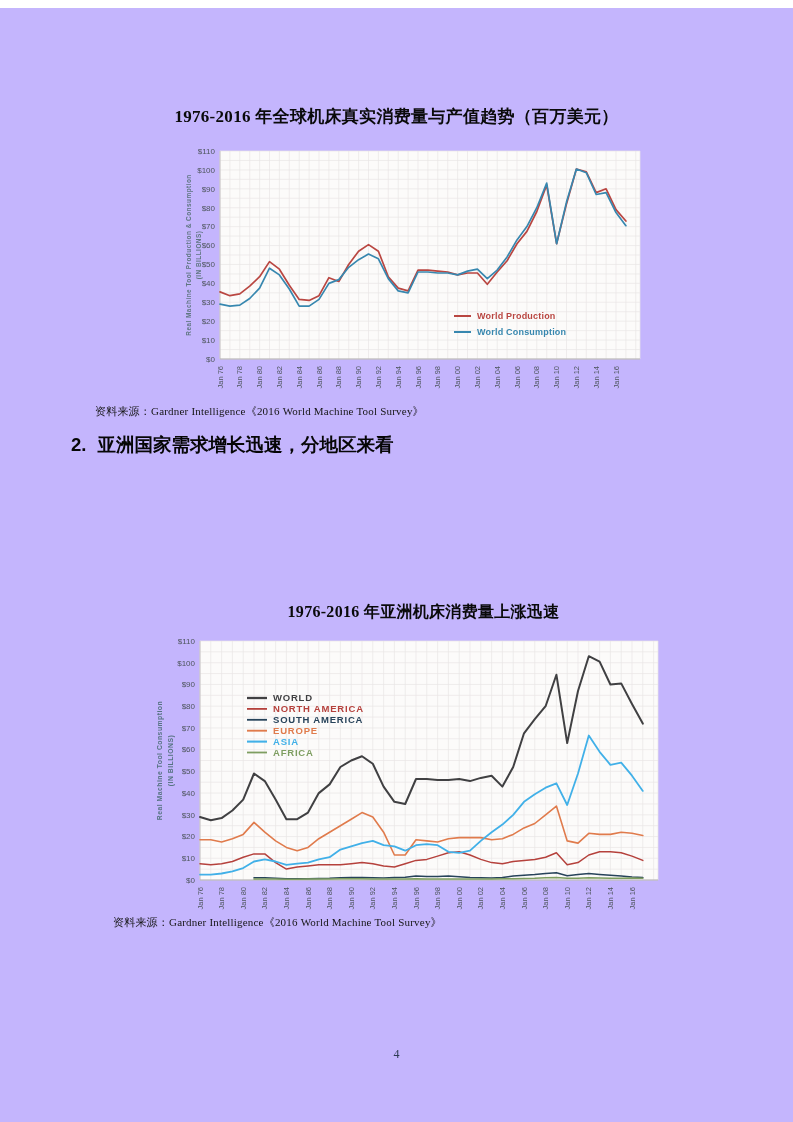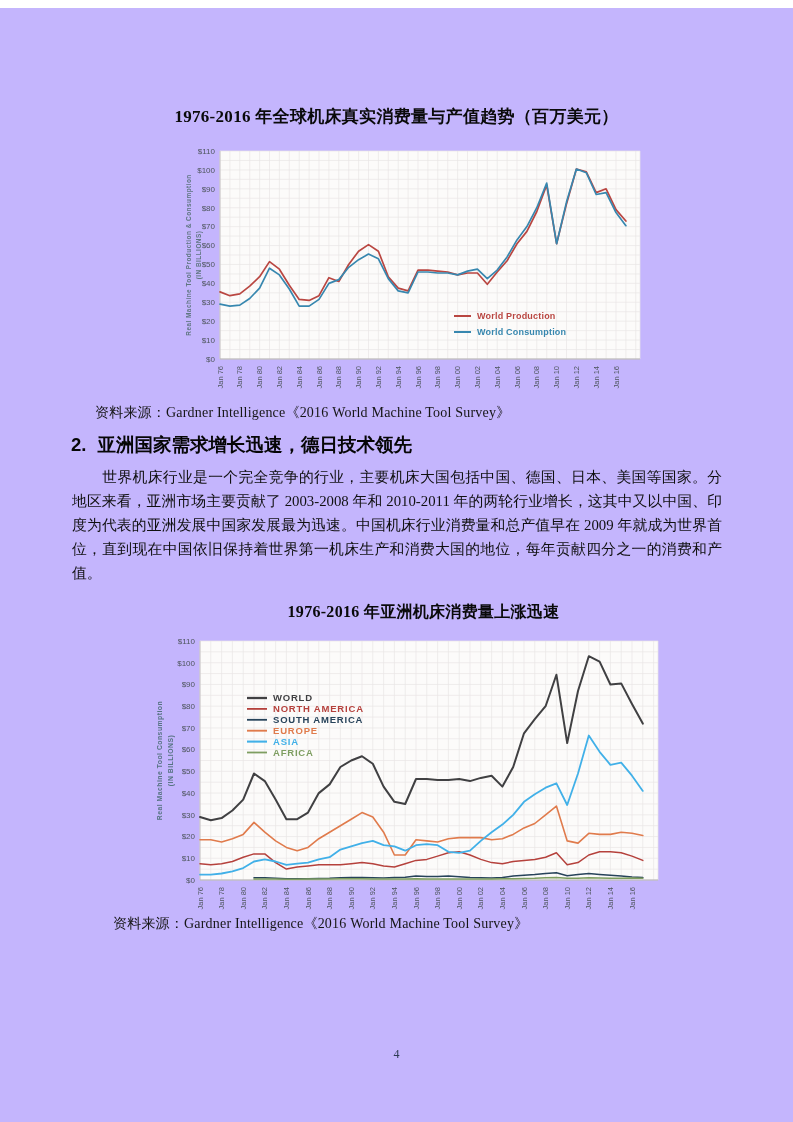--- a/index.html
+++ b/index.html
@@ -7,21 +7,21 @@
     position:relative; width:793px; height:1122px; margin:8px auto;
     background:#c4b5fd; overflow:hidden;
     font-family:"Liberation Serif","DejaVu Serif",serif; color:#121212;
   }
   .chart-title {
     position:absolute; left:0; width:100%; text-align:center;
     font-weight:bold; font-size:17px; letter-spacing:0.3px; color:#0a0a0a;
   }
   #title1 { top:97px; }
   #title2 { top:594px; font-size:16px;padding-left:27px; }
-  .source { position:absolute; font-size:14px; color:#161616; letter-spacing:0.2px; }
+  .source { position:absolute; font-size:11px; color:#161616; letter-spacing:0.2px; }
   #source1 { left:95px; top:396px; }
   #source2 { left:113px; top:907px; }
   .heading {
     position:absolute; left:71px; top:424px;
     font-family:"Liberation Sans","DejaVu Sans",sans-serif;
     font-weight:bold; font-size:18.5px; color:#060606;
   }
   .heading .num { display:inline-block; margin-right:11px; }
   .para {
     position:absolute; left:72px; top:458px; width:650px;
@@ -154,24 +154,23 @@
         <polyline points="38.0,162.2 47.9,164.1 57.8,163.1 67.7,156.5 77.6,146.1 87.5,126.2 97.4,132.9 107.3,147.0 117.2,164.1 127.1,164.1 137.0,157.4 146.9,141.4 156.8,137.6 166.7,125.3 176.6,117.7 186.5,112.1 196.4,116.8 206.3,136.6 216.2,148.9 226.1,150.8 236.0,130.0 245.9,130.0 255.8,131.0 265.7,131.0 275.6,132.9 285.5,129.1 295.4,127.2 305.3,136.6 315.2,128.1 325.1,114.9 335.0,97.9 344.9,84.6 354.8,65.7 364.7,41.1 374.6,101.7 384.5,60.1 394.4,27.0 404.3,30.7 414.2,52.5 424.1,50.6 434.0,70.5 443.9,83.7" fill="none" stroke="#3787af" stroke-width="1.7" stroke-linejoin="round" stroke-linecap="round"></polyline>
         <line x1="272" y1="174" x2="289" y2="174" stroke="#b94641" stroke-width="2"></line>
         <text x="295" y="177" font-size="9" fill="#b94641" font-weight="bold" letter-spacing="0.2">World Production</text>
         <line x1="272" y1="190" x2="289" y2="190" stroke="#3787af" stroke-width="2"></line>
         <text x="295" y="193" font-size="9" fill="#3787af" font-weight="bold" letter-spacing="0.2">World Consumption</text>
       </svg></div>
 
   <div id="source1" class="source">资料来源：Gardner Intelligence《2016 World Machine Tool Survey》</div>
 
   <div class="heading">
-    <span class="num">2.</span><span>亚洲国家需求增长迅速，德日技术领先</span>
+    <span class="num">2.</span><span>亚洲国家需求增长迅速，分地区来看</span>
   </div>
 
-  <div class="para">世界机床行业是一个完全竞争的行业，主要机床大国包括中国、德国、日本、美国等国家。分地区来看，亚洲市场主要贡献了 2003-2008 年和 2010-2011 年的两轮行业增长，这其中又以中国、印度为代表的亚洲发展中国家发展最为迅速。中国机床行业消费量和总产值早在 2009 年就成为世界首位，直到现在中国依旧保持着世界第一机床生产和消费大国的地位，每年贡献四分之一的消费和产值。</div>
 
   <div id="title2" class="chart-title">1976-2016 年亚洲机床消费量上涨迅速</div>
 
   <div id="chart-asia" class="chart"><svg width="512" height="288">
         <rect x="50" y="13" width="458" height="239" fill="#fcfbfa"></rect>
         <line x1="50" y1="13" x2="50" y2="252" stroke="#e9e5e5" stroke-width="0.7"></line>
         <line x1="60.8" y1="13" x2="60.8" y2="252" stroke="#e9e5e5" stroke-width="0.7"></line>
         <line x1="71.6" y1="13" x2="71.6" y2="252" stroke="#e9e5e5" stroke-width="0.7"></line>
         <line x1="82.39999999999999" y1="13" x2="82.39999999999999" y2="252" stroke="#e9e5e5" stroke-width="0.7"></line>
         <line x1="93.19999999999999" y1="13" x2="93.19999999999999" y2="252" stroke="#e9e5e5" stroke-width="0.7"></line>

